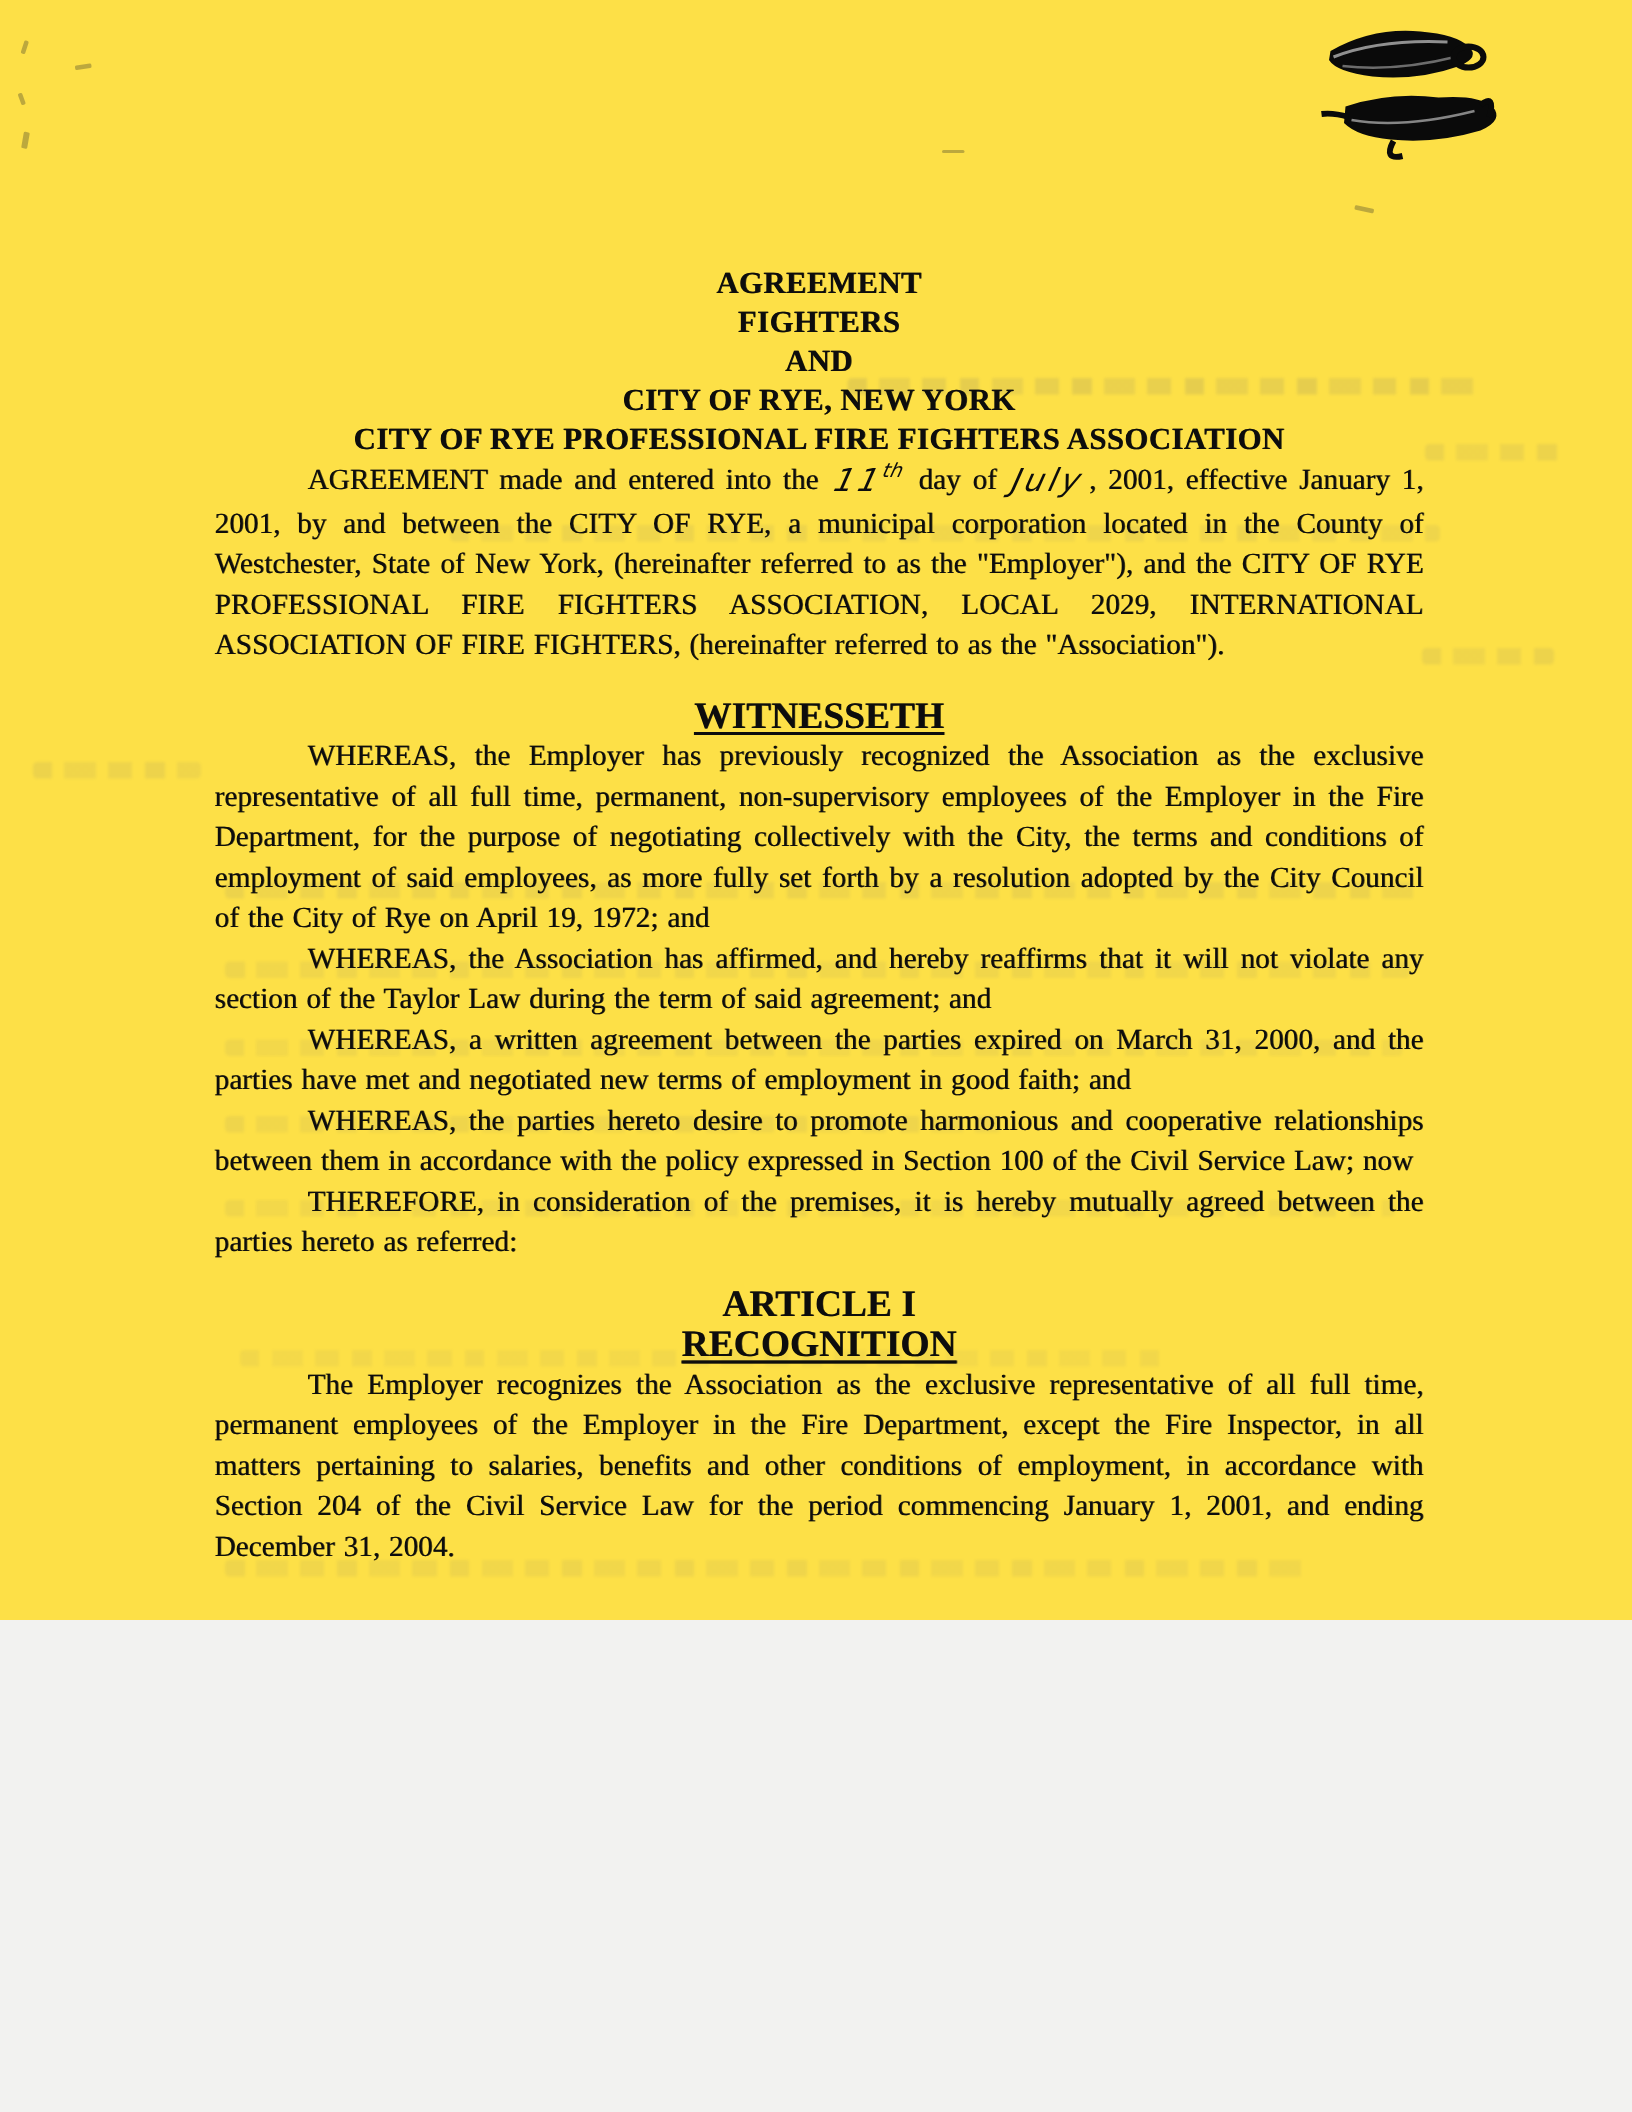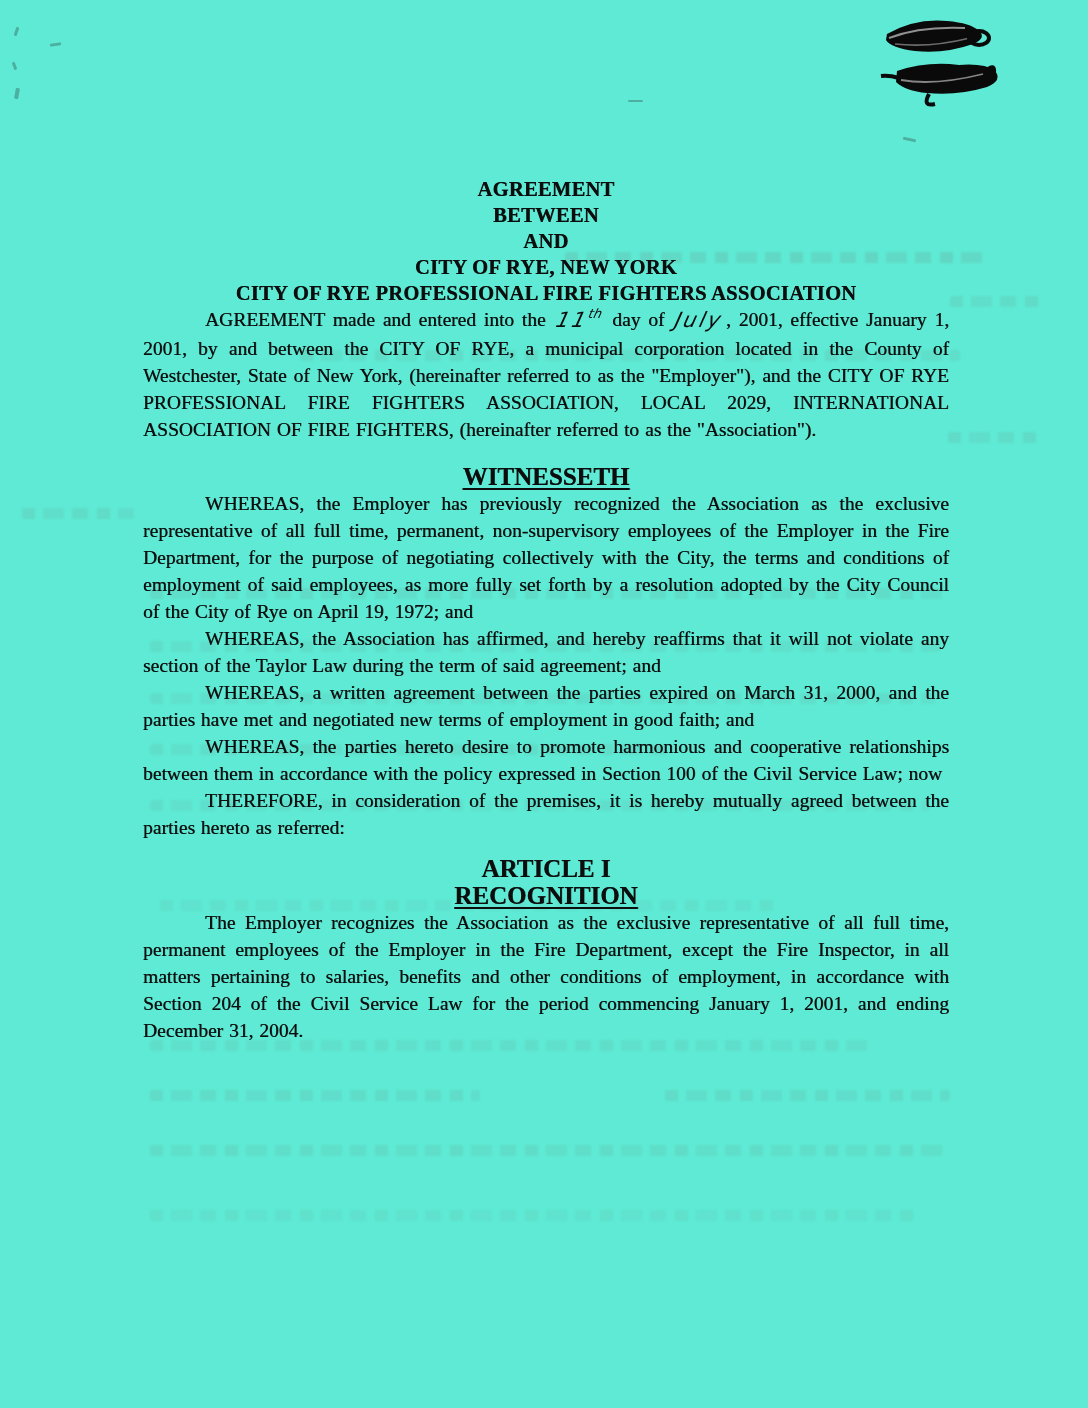--- a/index.html
+++ b/index.html
@@ -1,20 +1,20 @@
 <!DOCTYPE html>
 <html><head>
 <meta charset="utf-8">
 <style>
   html,body{margin:0;padding:0;background:#f2f2f0;}
   .page{
     position:relative;
-    width:1088px;height:1408px;
+    width:1088px;height:1080px;
     margin:0 auto;
-    background:#5eead4;
+    background:#fde047;
     font-family:"Liberation Serif","DejaVu Serif",serif;
     color:#0d0d0d;
     overflow:hidden;
   }
   .content{
     position:absolute;
     left:143px;top:176px;width:806px;
   }
   .title-block{margin:0;text-align:center;}
   .title-line{
@@ -118,21 +118,21 @@
   <div class="bleed" style="left:150px;top:1040px;width:720px;opacity:.26;"></div>
   <div class="bleed" style="left:150px;top:1090px;width:330px;opacity:.3;"></div>
   <div class="bleed" style="left:665px;top:1090px;width:285px;opacity:.3;"></div>
   <div class="bleed" style="left:150px;top:1145px;width:795px;opacity:.28;"></div>
   <div class="bleed" style="left:150px;top:1210px;width:770px;opacity:.2;"></div>
 
   <div class="content">
 
     <div class="title-block">
       <p class="title-line">AGREEMENT</p>
-      <p class="title-line">BETWEEN</p>
+      <p class="title-line">FIGHTERS</p>
       <p class="title-line">AND</p>
       <p class="title-line">CITY OF RYE, NEW YORK</p>
       <p class="title-line">CITY OF RYE PROFESSIONAL FIRE FIGHTERS ASSOCIATION</p>
     </div>
 
     <p class="body mt48"><span>AGREEMENT made and entered into the </span><span class="hw"><span>11</span><span class="hw-sup">th</span></span><span> day of </span><span class="hw">July</span><span>, 2001, effective January 1, 2001, by and between the CITY OF RYE, a municipal corporation located in the County of Westchester, State of New York, (hereinafter referred to as the "Employer"), and the CITY OF RYE PROFESSIONAL FIRE FIGHTERS ASSOCIATION, LOCAL 2029, INTERNATIONAL ASSOCIATION OF FIRE FIGHTERS, (hereinafter referred to as the "Association").</span></p>
 
     <p class="heading underlined mt20">WITNESSETH</p>
 
     <p class="body mt24">WHEREAS, the Employer has previously recognized the Association as the exclusive representative of all full time, permanent, non-supervisory employees of the Employer in the Fire Department, for the purpose of negotiating collectively with the City, the terms and conditions of employment of said employees, as more fully set forth by a resolution adopted by the City Council of the City of Rye on April 19, 1972; and</p>

